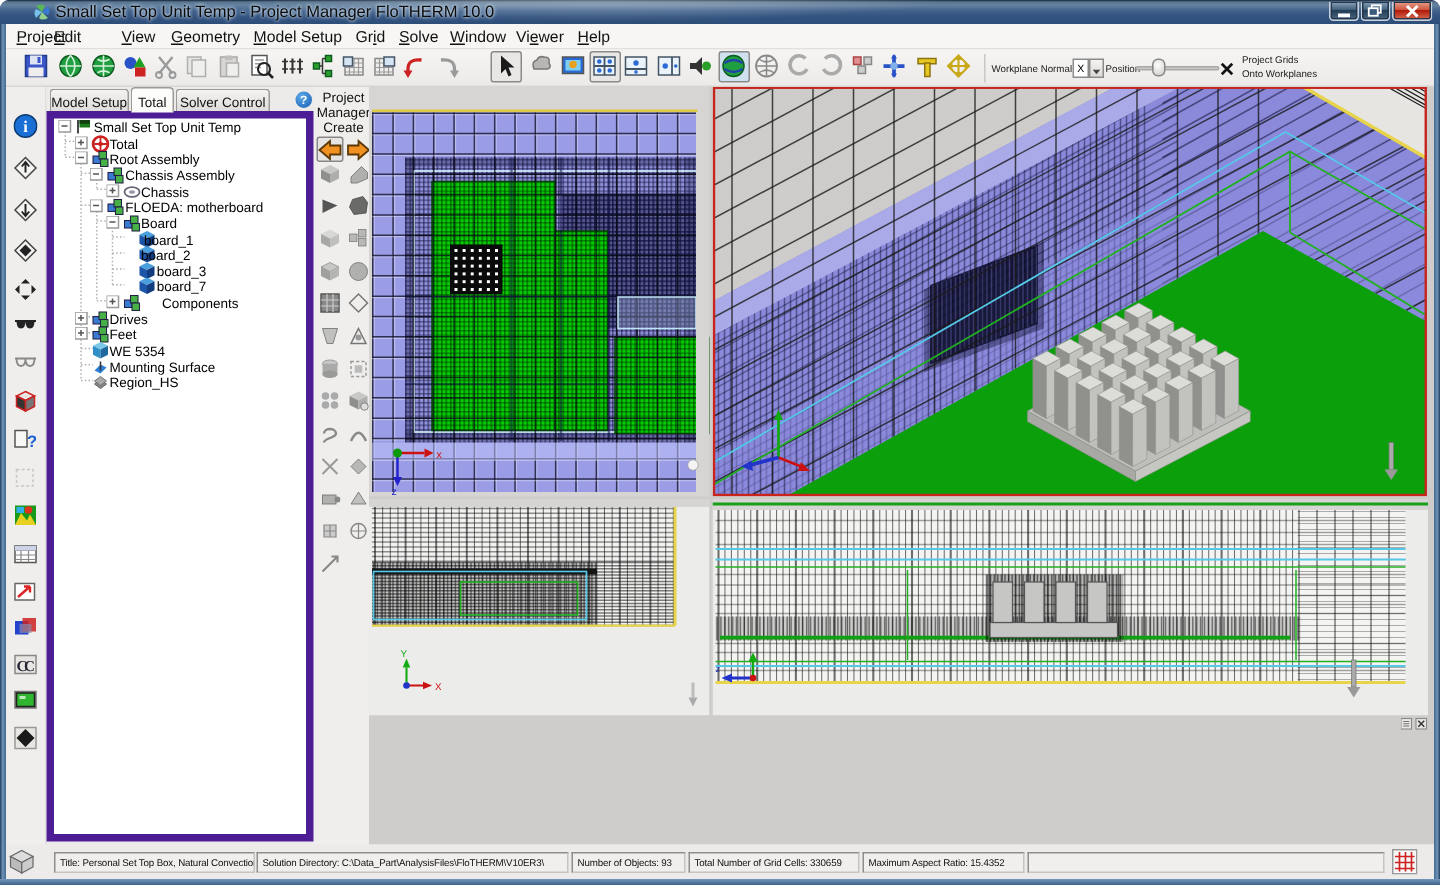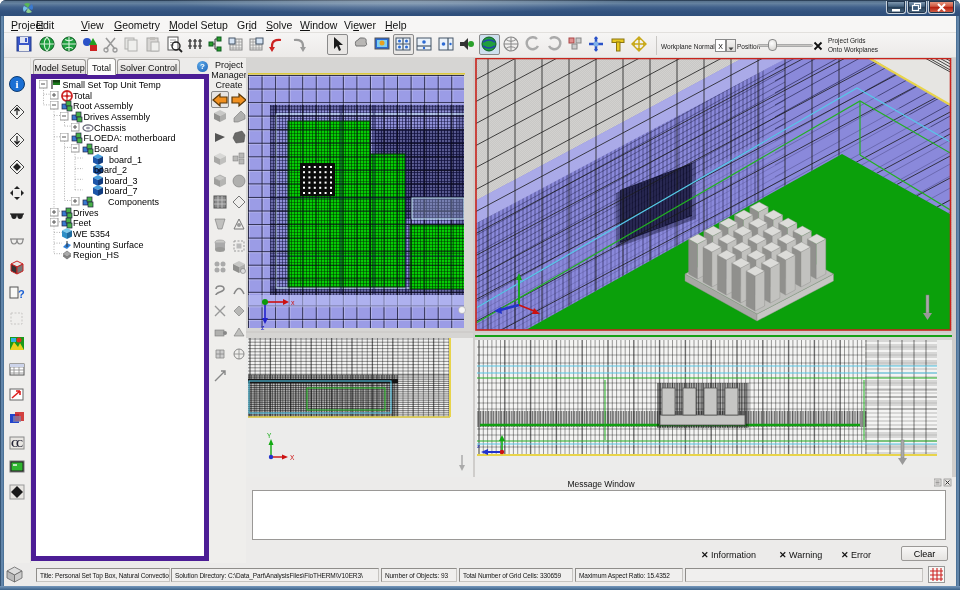--- a/index.html
+++ b/index.html
@@ -63,20 +63,21 @@
 <body>
 <div id="win">
  <div id="titlebar">
       <div class="shine"></div>
   <svg class="abs" style="left:22px;top:2px" width="12" height="12">
         <path d="M6 6 L2 2 Q6 0 8 2 Z" fill="#58b858"></path>
         <path d="M6 6 L10 2 Q12 6 10 8 Z" fill="#3a7ad0"></path>
         <path d="M6 6 L10 10 Q6 12 4 10 Z" fill="#8fd08f"></path>
         <path d="M6 6 L2 10 Q0 6 2 4 Z" fill="#77c0e8"></path>
       </svg>
+  <div id="title-text">Small Set Top Unit Temp - Project Manager FloTHERM 10.0</div>
   <div id="winbtns">
     <div class="wbtn" id="btnmin"><svg width="18" height="12">
             <rect x="5" y="8" width="8" height="2.5" fill="#fff"></rect>
           </svg></div>
     <div class="wbtn" id="btnmax"><svg width="18" height="12">
             <rect x="6.5" y="2.5" width="6" height="5" fill="none" stroke="#fff" stroke-width="1.2"></rect>
             <rect x="4.5" y="4.5" width="6" height="5" fill="#3a5a7a" stroke="#fff" stroke-width="1.2"></rect>
           </svg></div>
     <div class="wbtn" id="btnclose"><svg width="25" height="12">
             <path d="M9 3 L16 10 M16 3 L9 10" stroke="#fff" stroke-width="2"></path>
@@ -397,21 +398,21 @@
         <div class="trow" style="left:37.0px;top:21.4px">Root Assembly</div>
         <svg class="abs" style="left:24.0px;top:33.0px" width="9" height="9">
           <rect x="0" y="0" width="8" height="8" fill="#fff" stroke="#999"></rect>
           <line x1="2" y1="4" x2="6" y2="4" stroke="#555" stroke-width="1"></line>
         </svg>
         <svg class="abs" style="left:35.0px;top:31.990000000000002px" width="12" height="12">
           <rect x="1" y="4" width="5" height="5" fill="#3a7ad0" stroke="#224" stroke-width="0.7"></rect>
           <rect x="5" y="1" width="5" height="5" fill="#47b047" stroke="#224" stroke-width="0.7"></rect>
           <rect x="6" y="6" width="5" height="5" fill="#47b047" stroke="#224" stroke-width="0.7"></rect>
         </svg>
-        <div class="trow" style="left:47.5px;top:32.0px">Drives Assembly</div>
+        <div class="trow" style="left:47.5px;top:32.0px">Chassis Assembly</div>
         <svg class="abs" style="left:34.5px;top:43.6px" width="9" height="9">
           <rect x="0" y="0" width="8" height="8" fill="#fff" stroke="#999"></rect>
           <line x1="2" y1="4" x2="6" y2="4" stroke="#555" stroke-width="1"></line>
           <line x1="4" y1="2" x2="4" y2="6" stroke="#555" stroke-width="1"></line>
         </svg>
         <svg class="abs" style="left:45.5px;top:42.620000000000005px" width="12" height="12">
           <ellipse cx="6" cy="6" rx="5" ry="3.2" fill="none" stroke="#667" stroke-width="1.2"></ellipse>
           <ellipse cx="6" cy="6" rx="2" ry="1.2" fill="#99a"></ellipse>
         </svg>
         <div class="trow" style="left:58.0px;top:42.6px">Chassis</div>
@@ -433,21 +434,21 @@
           <rect x="1" y="4" width="5" height="5" fill="#3a7ad0" stroke="#224" stroke-width="0.7"></rect>
           <rect x="5" y="1" width="5" height="5" fill="#47b047" stroke="#224" stroke-width="0.7"></rect>
           <rect x="6" y="6" width="5" height="5" fill="#47b047" stroke="#224" stroke-width="0.7"></rect>
         </svg>
         <div class="trow" style="left:58.0px;top:63.9px">Board</div>
         <svg class="abs" style="left:56.0px;top:74.51px" width="12" height="12">
           <polygon points="6,0 11,2.5 6,5 1,2.5" fill="#4aa0dd"></polygon>
           <polygon points="1,2.5 6,5 6,11 1,8.5" fill="#1d55a8"></polygon>
           <polygon points="11,2.5 6,5 6,11 11,8.5" fill="#123c7e"></polygon>
         </svg>
-        <div class="trow" style="left:73px;top:74.5px">board_1</div>
+        <div class="trow" style="left:60px;top:74.5px">board_1</div>
         <svg class="abs" style="left:56.0px;top:85.14px" width="12" height="12">
           <polygon points="6,0 11,2.5 6,5 1,2.5" fill="#4aa0dd"></polygon>
           <polygon points="1,2.5 6,5 6,11 1,8.5" fill="#1d55a8"></polygon>
           <polygon points="11,2.5 6,5 6,11 11,8.5" fill="#123c7e"></polygon>
         </svg>
         <div class="trow" style="left:58px;top:85.1px">board_2</div>
         <svg class="abs" style="left:56.0px;top:95.77px" width="12" height="12">
           <polygon points="6,0 11,2.5 6,5 1,2.5" fill="#4aa0dd"></polygon>
           <polygon points="1,2.5 6,5 6,11 1,8.5" fill="#1d55a8"></polygon>
           <polygon points="11,2.5 6,5 6,11 11,8.5" fill="#123c7e"></polygon>
@@ -1788,28 +1789,20 @@
           <line x1="2" y1="122" x2="462" y2="122" stroke="#e8d44a" stroke-width="2"></line>
           <line x1="27" y1="119" x2="12" y2="119" stroke="#2233cc" stroke-width="2"></line>
           <path d="M13 116 L6 119 L13 122 Z" fill="#2233cc"></path>
           <text x="2" y="115" font-size="6" fill="#2233cc" font-family="Liberation Sans">z</text>
           <line x1="27" y1="119" x2="27" y2="107" stroke="#11aa11" stroke-width="1.6"></line>
           <path d="M24 108 L27 102 L30 108 Z" fill="#11aa11"></path>
           <circle cx="27" cy="119" r="2.2" fill="#cc1111"></circle>
           <rect x="426" y="107" width="3" height="18" fill="#aaa" stroke="#777" stroke-width="0.5"></rect>
           <path d="M423 125 L427.5 132 L432 125 Z" fill="#999"></path>
         </svg>
-    <div id="msgwin">
-      <div style="position:absolute;left:0;top:2px;width:710px;text-align:center;font-size:8.5px;color:#111">Message Window</div>
-      <div id="msgbox"></div>
-      <span class="chk" style="left:455px"><span class="chkx">✕</span> Information</span>
-      <span class="chk" style="left:533px"><span class="chkx">✕</span> Warning</span>
-      <span class="chk" style="left:595px"><span class="chkx">✕</span> Error</span>
-      <div id="clearbtn">Clear</div>
-    </div>
     <svg class="abs" style="left:688px;top:420px" width="18" height="9">
           <rect x="0" y="1" width="7" height="7" fill="#e8e6e4" stroke="#888" stroke-width="0.7"></rect>
           <path d="M1.5 3 H5.5 M1.5 4.5 H5.5 M1.5 6 H5.5" stroke="#666" stroke-width="0.6"></path>
           <rect x="10" y="1" width="7" height="7" fill="#e8e6e4" stroke="#888" stroke-width="0.7"></rect>
           <path d="M11.5 2.5 L15.5 6.5 M15.5 2.5 L11.5 6.5" stroke="#333" stroke-width="1"></path>
         </svg>
   </div>
   <div id="statusbar">
     <svg class="abs" style="left:2px;top:3px" width="17" height="17">
           <polygon points="8.5,1 16,5 8.5,9 1,5" fill="#ddd" stroke="#666" stroke-width="0.8"></polygon>

